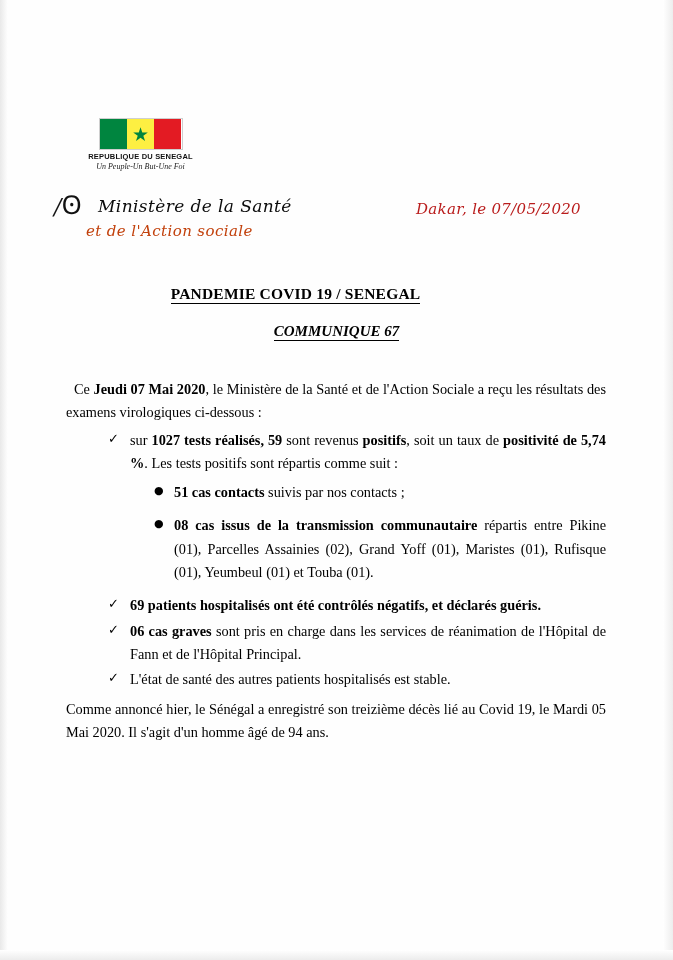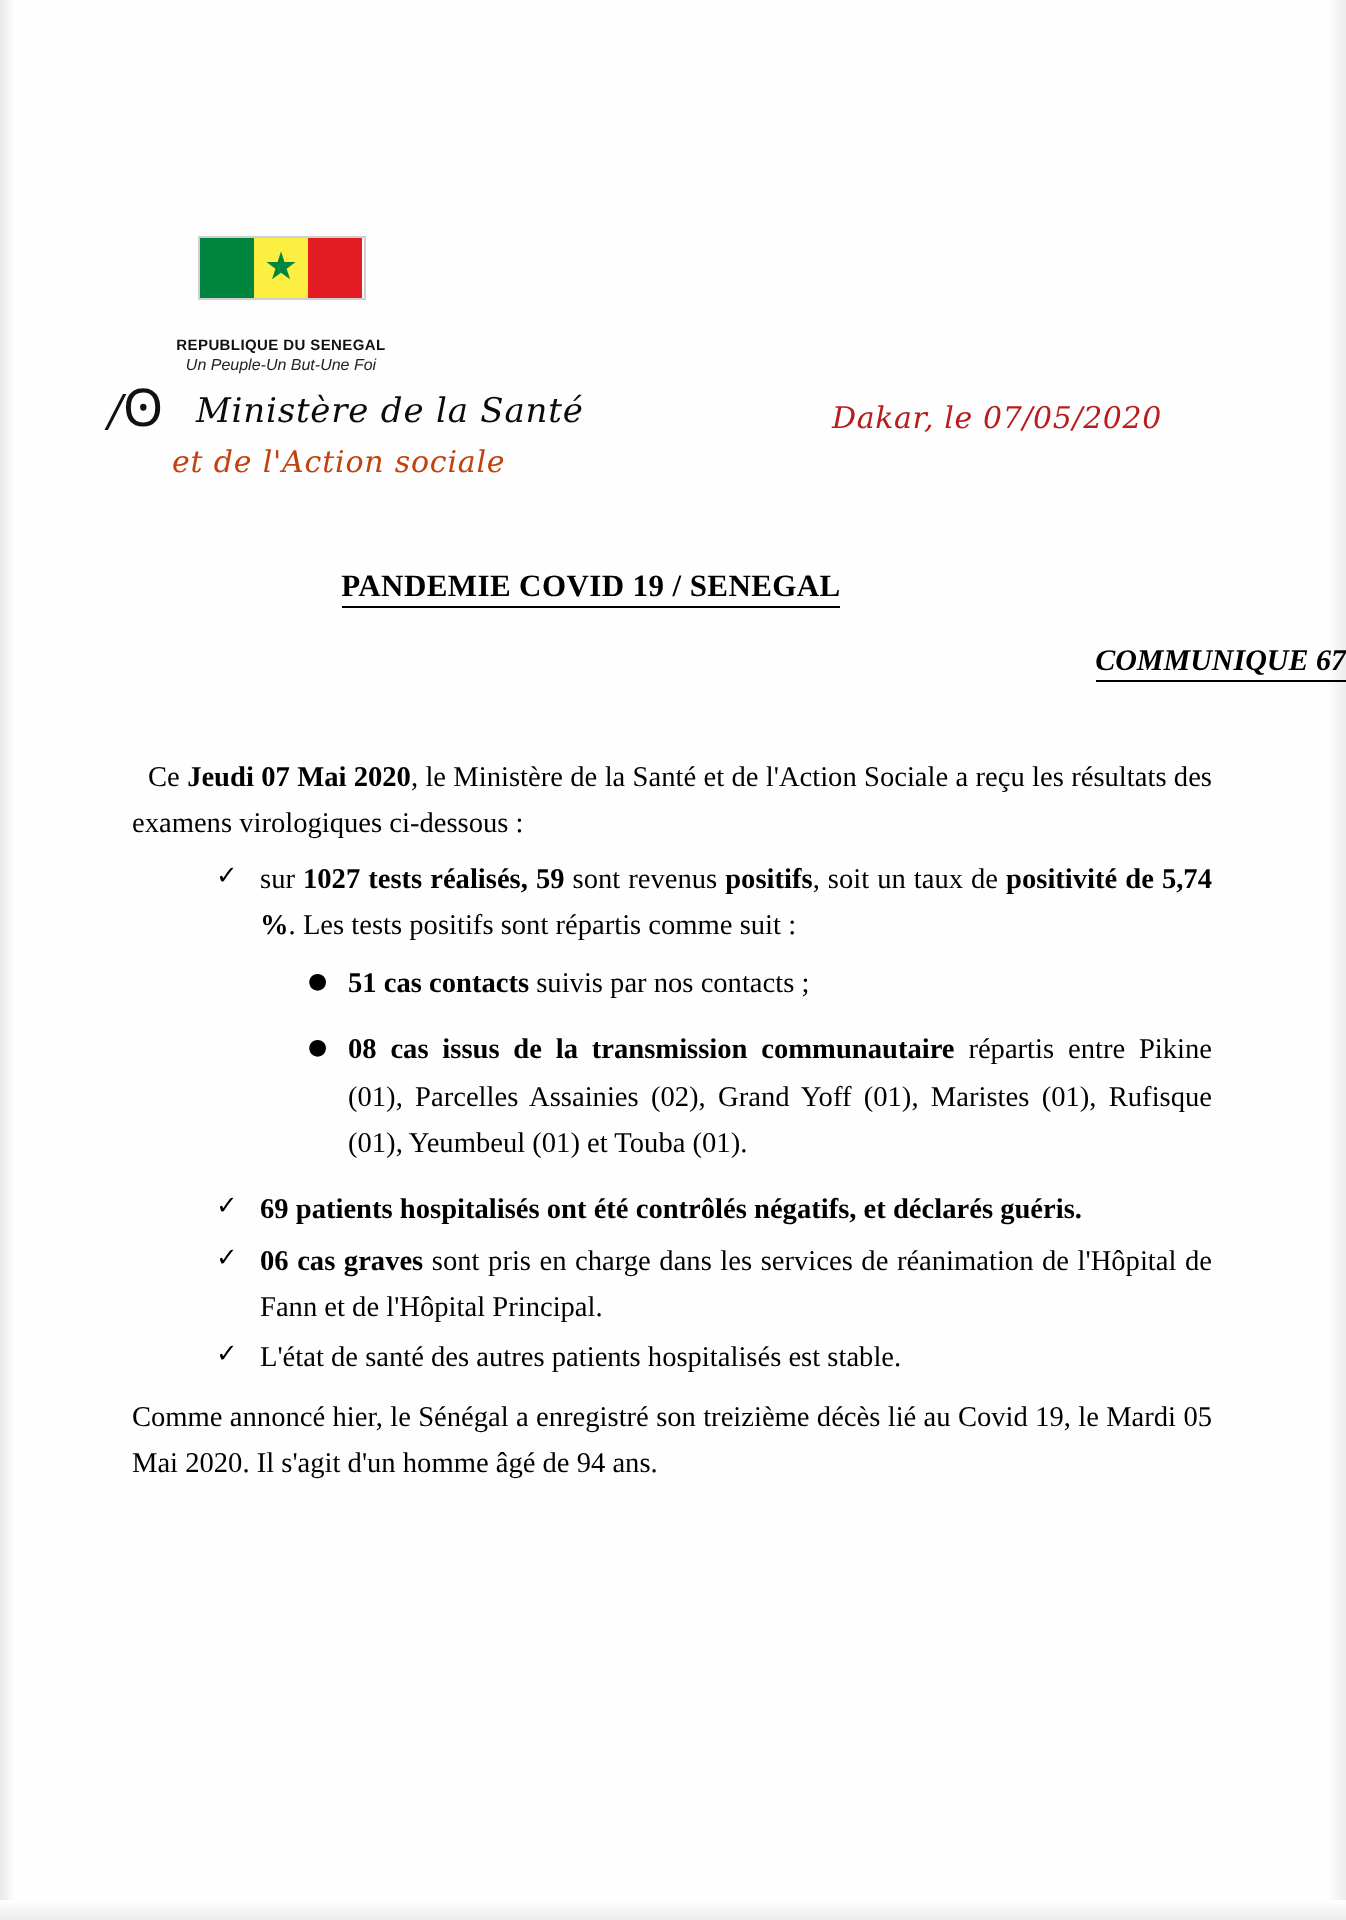--- a/index.html
+++ b/index.html
@@ -69,25 +69,25 @@
     transform: translate(-50%, -50%);
     color: #00853f;
     font-size: 19px;
     line-height: 1;
   }
   .republique {
     font-family: "Liberation Sans", sans-serif;
     font-weight: bold;
     font-size: 7.5px;
     letter-spacing: 0.2px;
-    margin-top: 18px;
+    margin-top: 2px;
     color: #111;
   }
   .devise {
-    font-family: Liberation Sans, sans-serif;
+    font-family: Liberation Serif, serif;
     font-style: italic;
     font-size: 8px;
     margin-top: 1px;
     color: #222;
   }
 
   .ministry {
     position: absolute;
     left: 52px;
     top: 196px;
@@ -146,21 +146,21 @@
     letter-spacing: 0.2px;
   }
   .title-main span {
     border-bottom: 1.3px solid #000;
     padding-bottom: 1px;
   }
   .title-sub {
     position: absolute;
     left: 0; top: 323px;
     width: 673px;
-    text-align: right;
+    text-align: center;
     font-family: "Liberation Serif", serif;
     font-weight: bold;
     font-style: italic;
     font-size: 15px;
   }
   .title-sub span {
     border-bottom: 1.3px solid #000;
     padding-bottom: 1px;
   }
 

